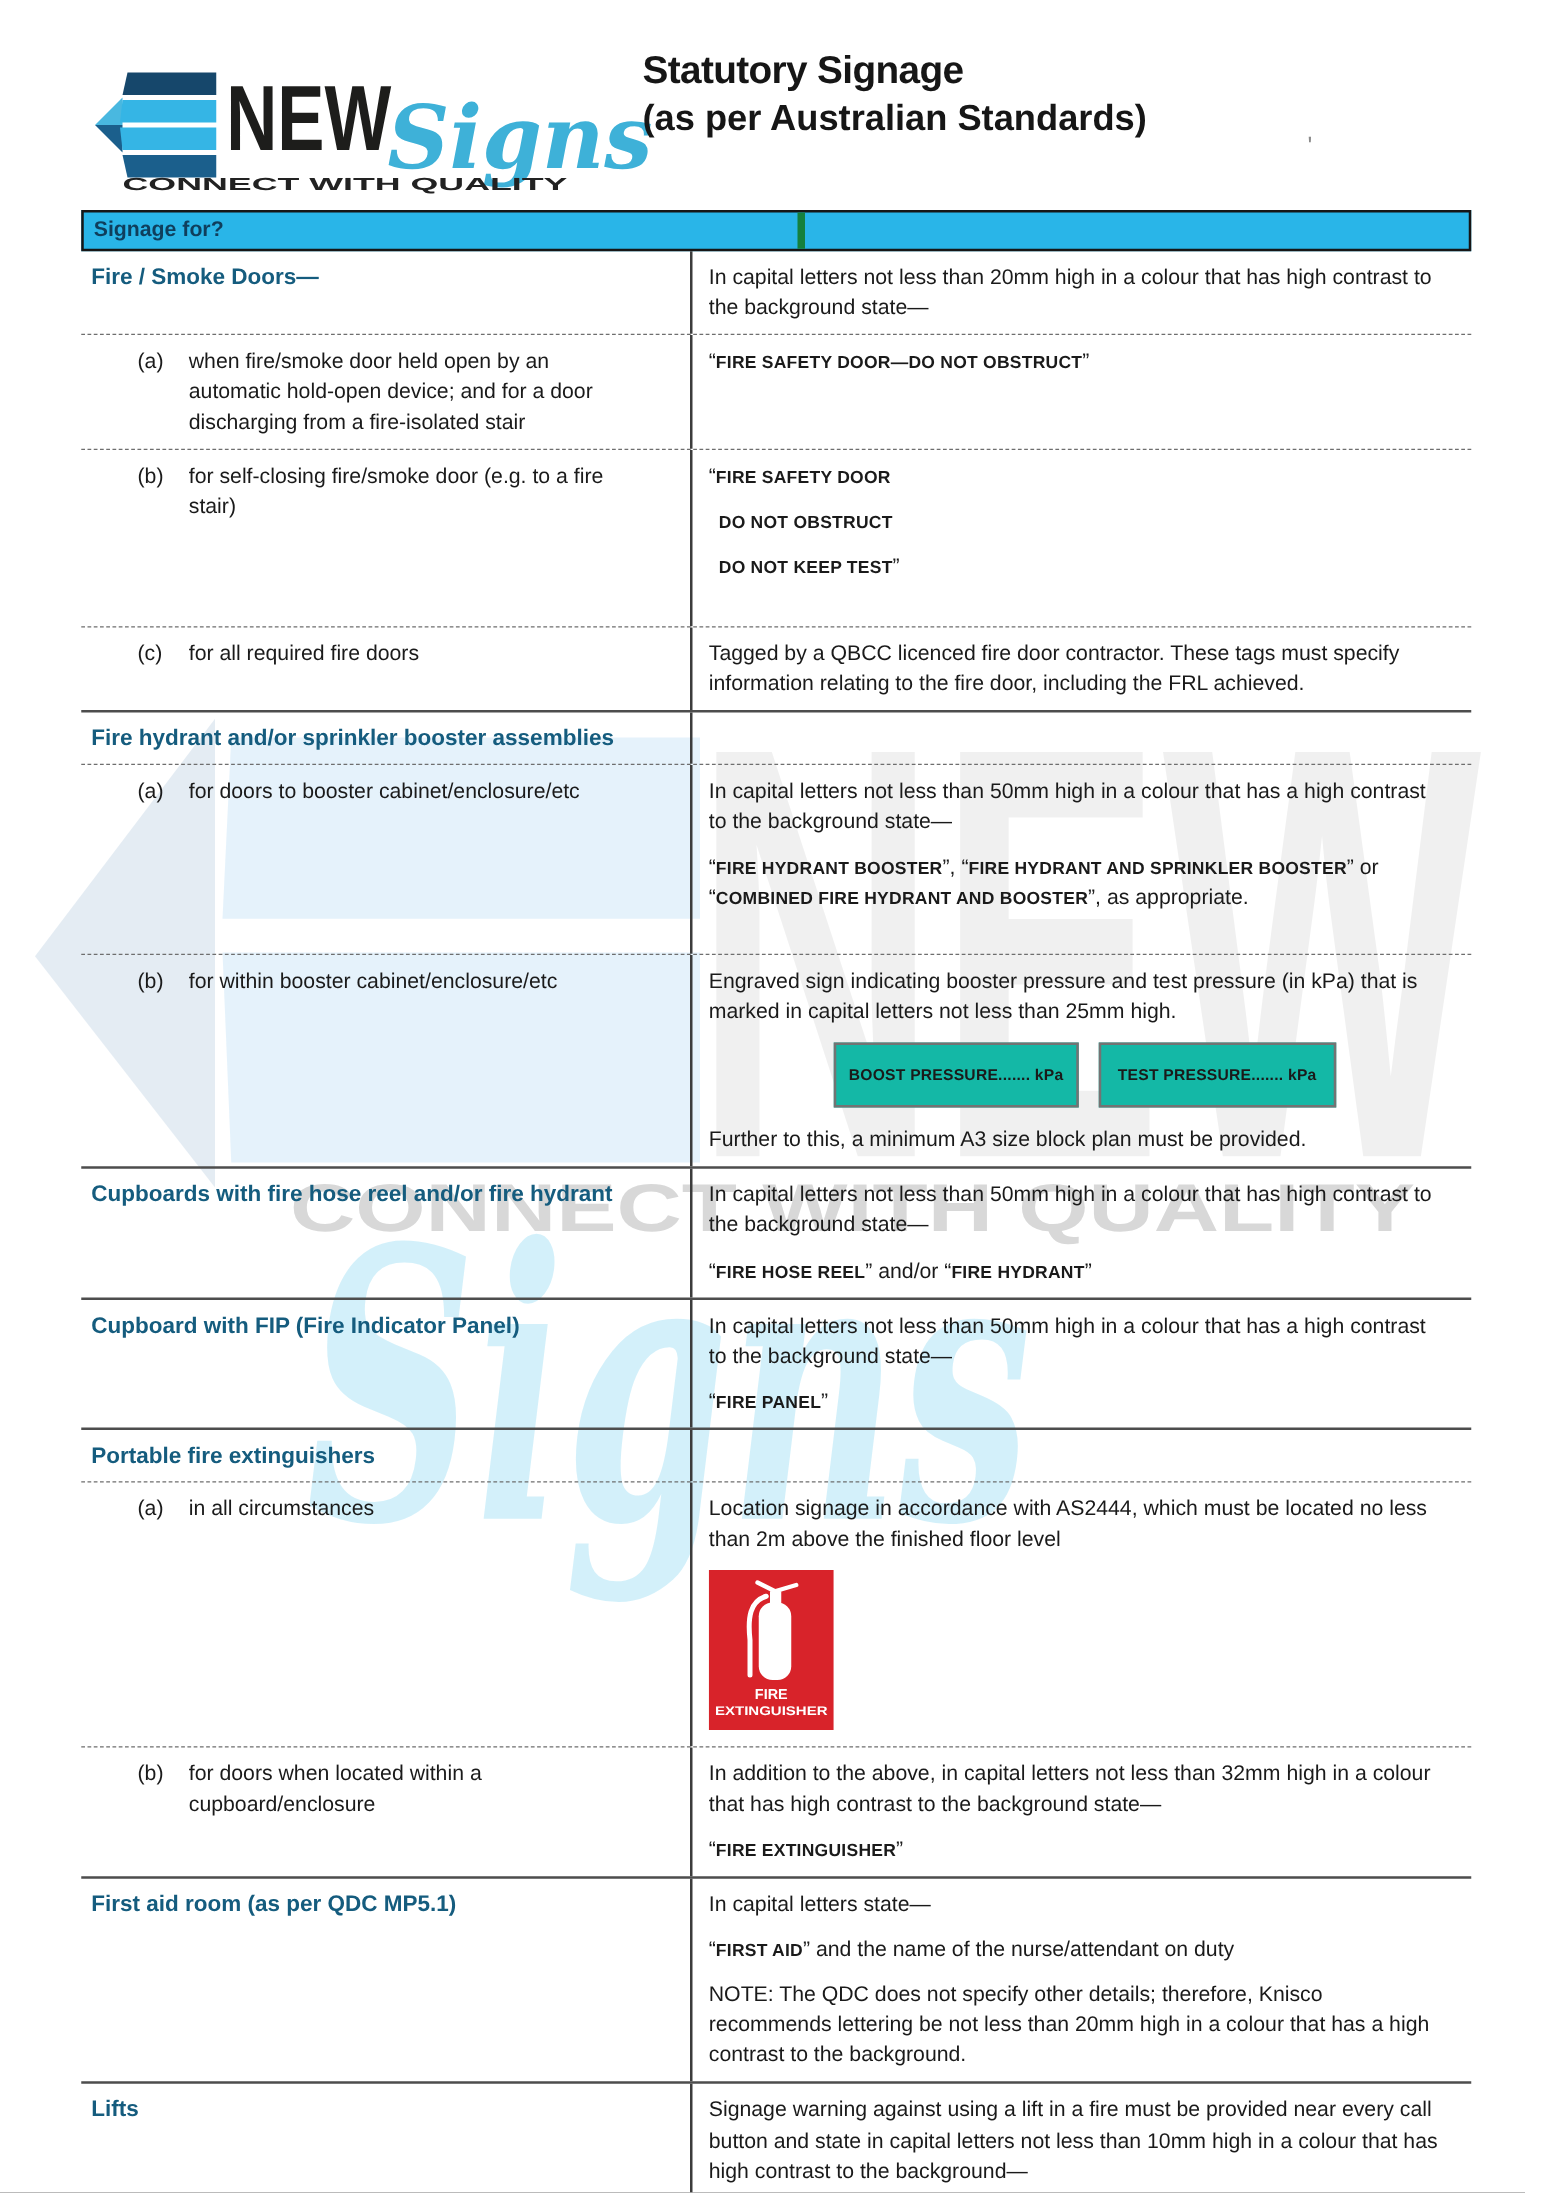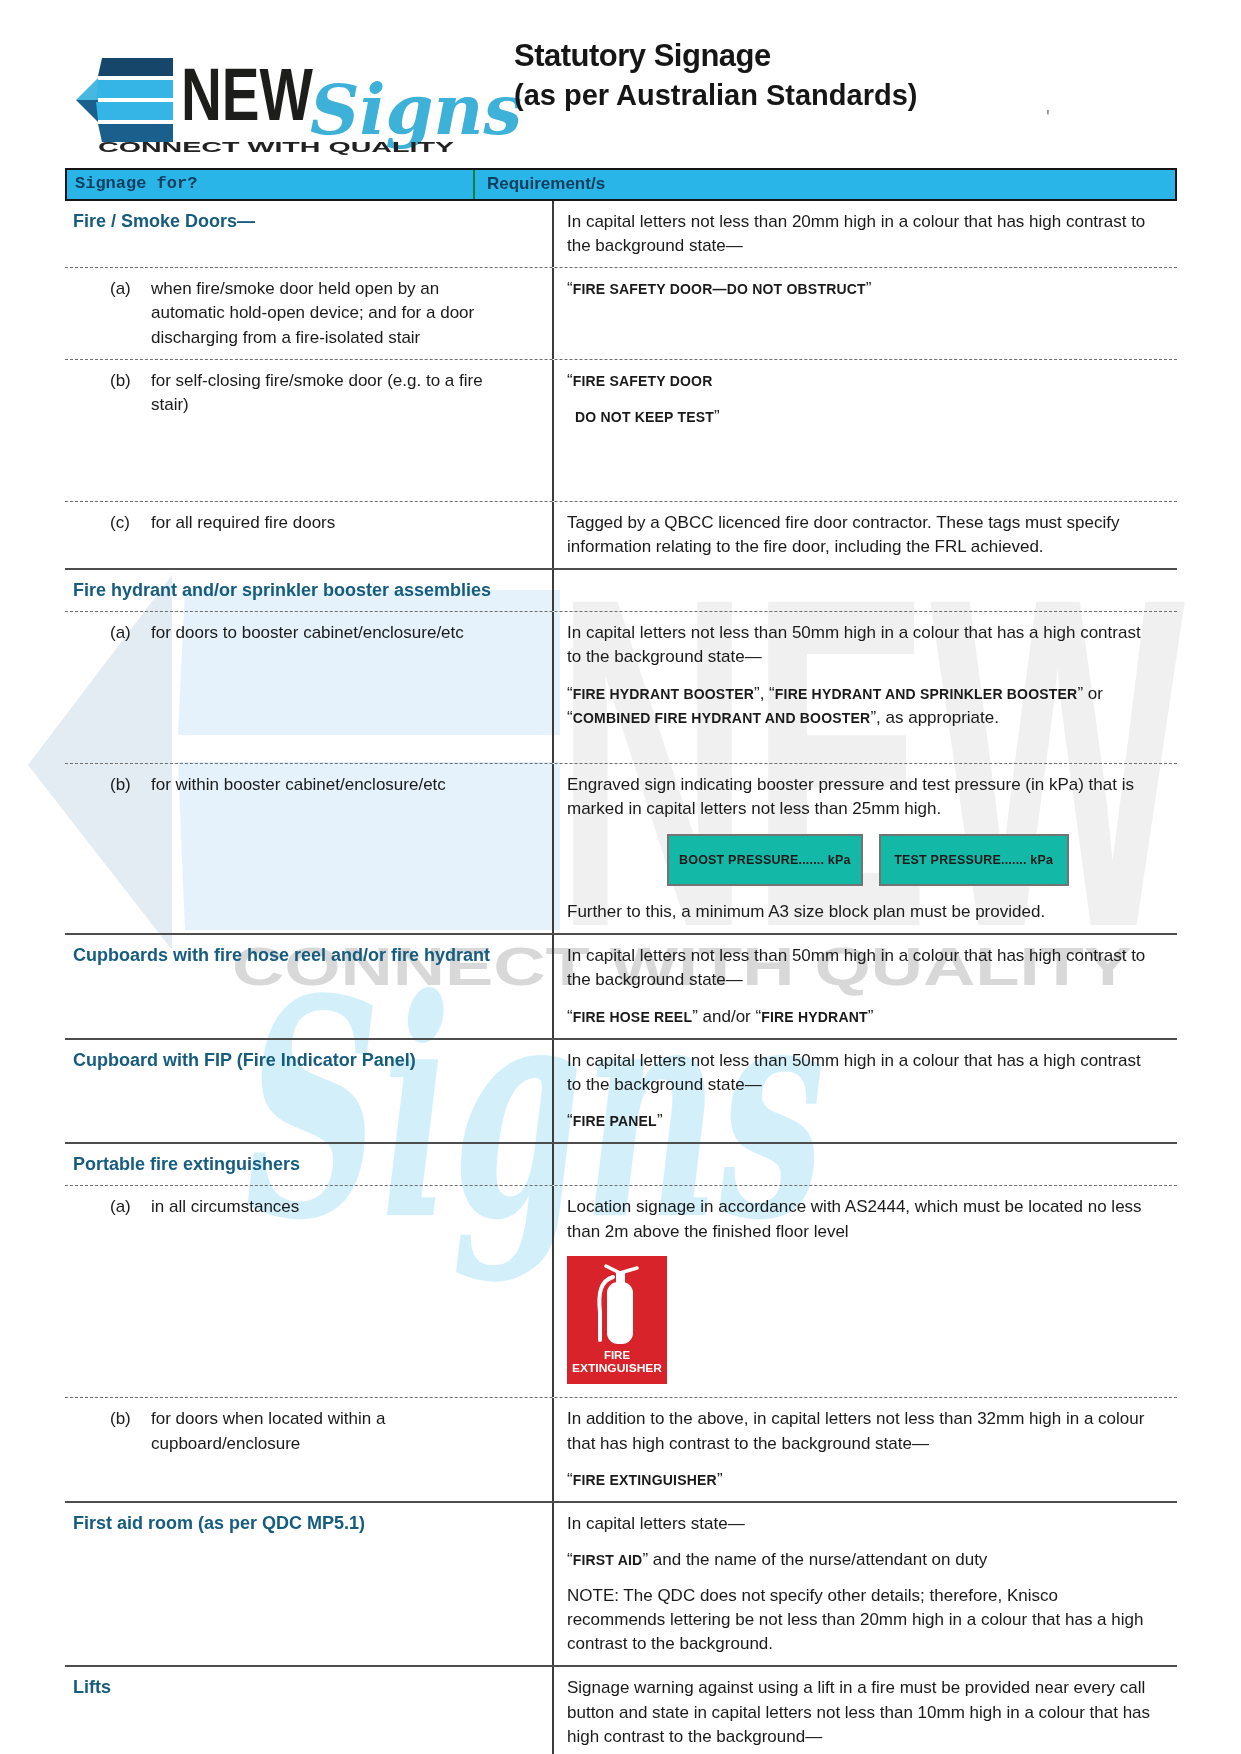--- a/index.html
+++ b/index.html
@@ -10,21 +10,21 @@
   
   .logo-svg{position:absolute;left:68px;top:48px;z-index:2;}
   .title-block{position:absolute;left:514px;top:38px;z-index:2;}
   .page-title{margin:0;font-size:31px;font-weight:bold;letter-spacing:-0.5px;color:#161616;line-height:1.15;}
   .page-subtitle{margin:6px 0 0 0;font-size:29px;font-weight:bold;color:#161616;line-height:1.1;}
   .stray-mark{position:absolute;left:1046px;top:106px;z-index:2;color:#8a8a8a;font-size:20px;}
   
   .sig-table{position:absolute;left:65px;top:168px;width:1112px;z-index:1;}
   .thead{display:flex;border:2px solid #161616;box-sizing:border-box;}
   .th{font-weight:bold;font-size:17px;color:#0f3e5c;padding:4px 8px 5px 8px;box-sizing:border-box;}
-  .th-left{width:408px;border-right:2px solid #15803d;font-family:Liberation Mono, monospace;}
+  .th-left{width:577px;border-right:6px solid #15803d;}
   .th-right{flex:1;padding-left:12px;}
   #rows{border-bottom:2px solid #4d4d4d;background:transparent;}
   .row{display:flex;box-sizing:border-box;}
   .row.dotted{border-top:1px dashed #6e6e6e;}
   .row.solid{border-top:2px solid #4d4d4d;}
   .cl{width:489px;flex:none;border-right:2px solid #3c3c3c;padding:9px 10px 9px 8px;box-sizing:border-box;}
   .cr{flex:1;padding:9px 18px 9px 13px;box-sizing:border-box;}
   .section-title{color:#155c7e;font-weight:bold;font-size:18px;line-height:1.3;}
   .item{display:flex;padding-left:37px;font-size:17px;line-height:1.42;}
   .item .lbl{width:41px;flex:none;}
@@ -71,21 +71,20 @@
 
   <div class="title-block">
     <h1 class="page-title">Statutory Signage</h1>
     <h2 class="page-subtitle">(as per Australian Standards)</h2>
   </div>
   <span class="stray-mark">'</span>
 
   <div class="sig-table">
     <div class="thead" id="thead" style="background: rgb(41, 181, 232);">
       <div class="th th-left" style="color: rgb(15, 62, 92);">Signage for?</div>
-      <div class="th th-right" style="color: rgb(15, 62, 92);">Requirement/s</div>
     </div>
     <div id="rows">
         <div class="row " style="min-height: 64px;">
           <div class="cl">
             <div class="section-title" style="color: rgb(21, 92, 126);">Fire / Smoke Doors—</div>
           </div>
           <div class="cr">
             <p class="para"><span>In capital letters not less than 20mm high in a colour that has high contrast to the background state—</span></p>
           </div>
         </div>
@@ -102,20 +101,21 @@
         </div>
         <div class="row dotted" style="min-height: 142px;">
           <div class="cl">
             <div class="item">
               <div class="lbl">(b)</div>
               <div class="itx">for self-closing fire/smoke door (e.g. to a fire stair)</div>
             </div>
           </div>
           <div class="cr">
             <p class="para"><span>“</span><strong>FIRE SAFETY DOOR</strong></p>
+            <p class="para indent"><strong>DO NOT OBSTRUCT</strong></p>
             <p class="para indent"><strong>DO NOT KEEP TEST</strong><span>”</span></p>
           </div>
         </div>
         <div class="row dotted" style="min-height: 63px;">
           <div class="cl">
             <div class="item">
               <div class="lbl">(c)</div>
               <div class="itx">for all required fire doors</div>
             </div>
           </div>

